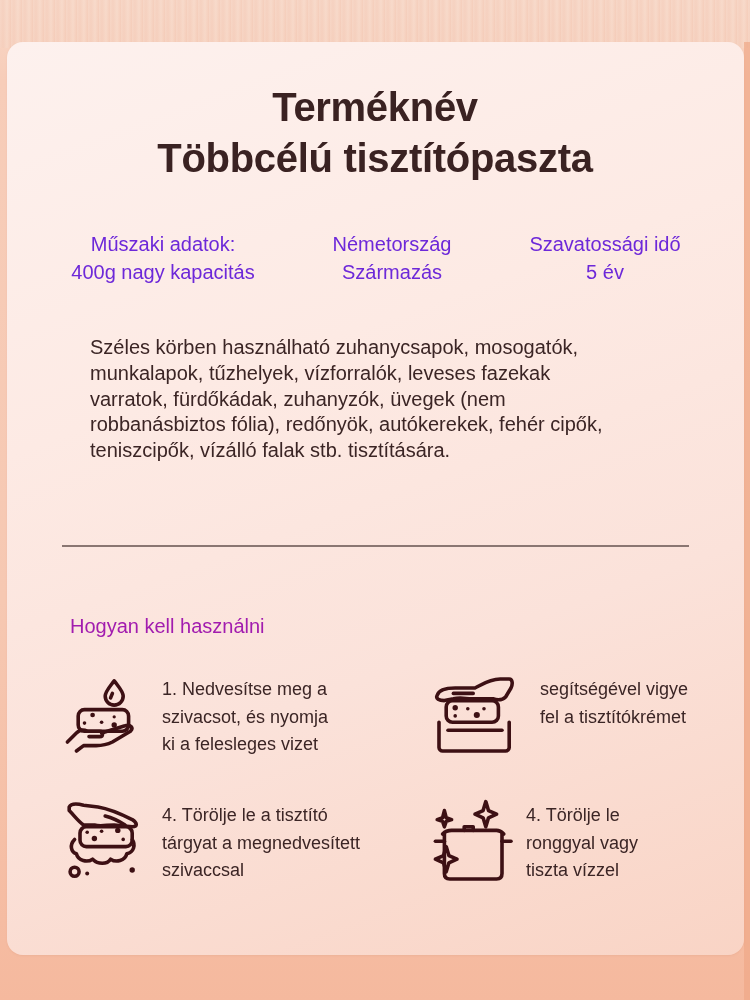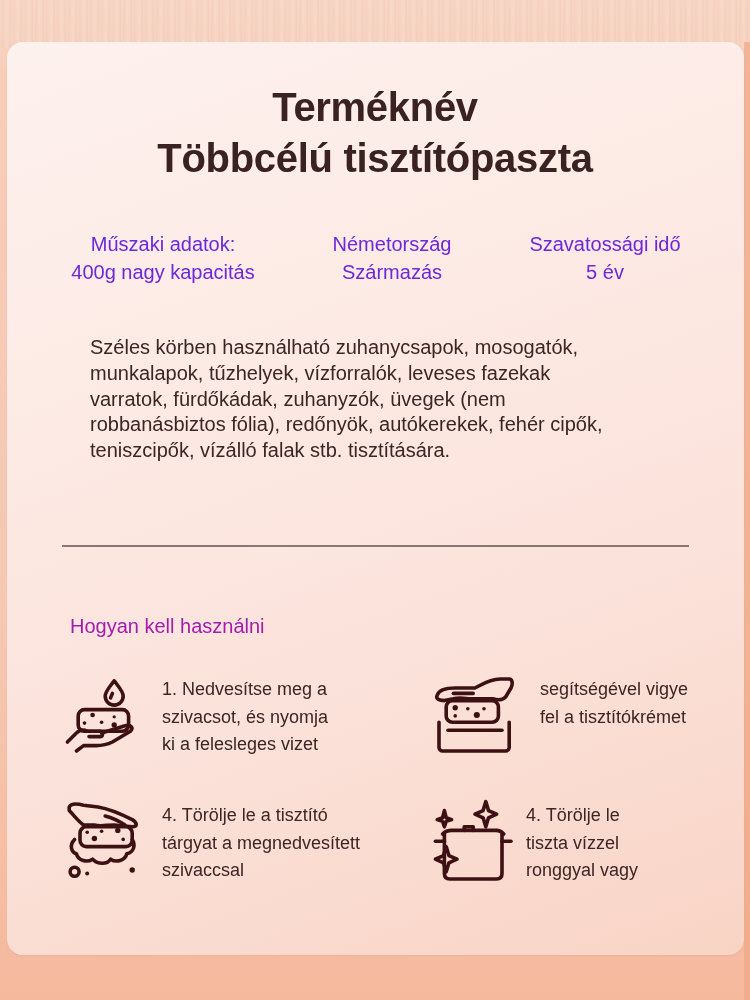--- a/index.html
+++ b/index.html
@@ -222,16 +222,16 @@
       <path d="M16 40 L16 84 C16 88 18 90 22 90 L74 90 C78 90 80 88 80 84 L80 40"></path>
 
       <path d="M6 48 L16 48"></path>
       <path d="M80 48 L90 48"></path>
 
       <path d="M18 54 L21 64 L30 68 L21 72 L18 82 L15 72 L6 68 L15 64 Z"></path>
     </svg>
   </div>
   <div class="text">
     <div>4. Törölje le</div>
+    <div>ronggyal vagy</div>
     <div>tiszta vízzel</div>
-    <div>ronggyal vagy</div>
   </div>
 </div>
 
 </body></html>

